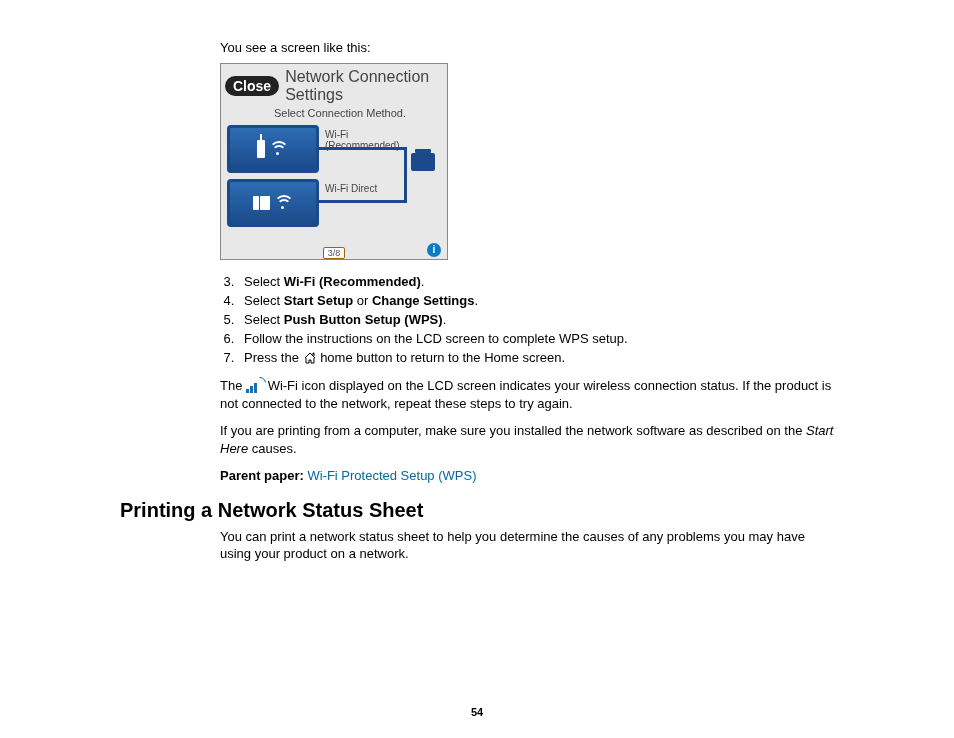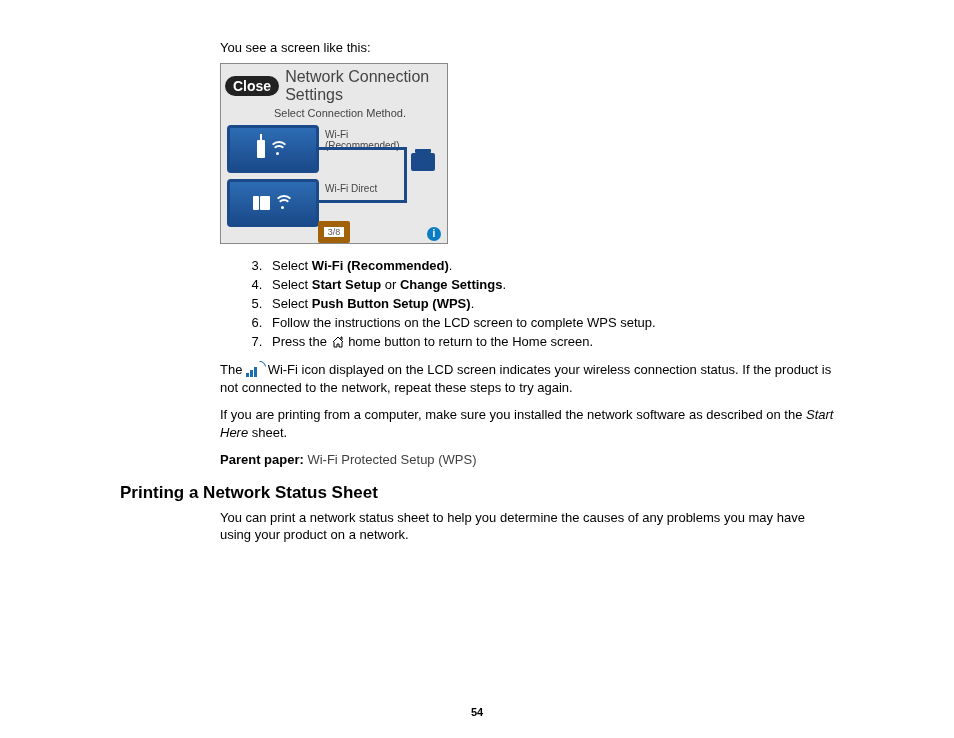--- a/index.html
+++ b/index.html
@@ -49,21 +49,21 @@
   }
   .ss-sub {
     text-align: center;
     font-size: 11px;
     color: #444;
     padding: 2px 0 4px 12px;
   }
   .ss-body {
     position: relative;
     height: 118px;
-    padding: 0 6px 2px 6px;
+    padding: 0 6px 18px 6px;
   }
   .tile {
     position: absolute;
     width: 86px;
     height: 42px;
     border: 3px solid #1a4a8a;
     border-radius: 4px;
     display: flex;
     align-items: center;
     justify-content: center;
@@ -117,21 +117,21 @@
     position: absolute;
     bottom: 0;
     left: 0;
     right: 0;
     display: flex;
     justify-content: center;
     align-items: center;
   }
   .page-ind {
     background: #fff;
-    border: 6px solid #a16207;
+    border: 1px solid #a16207;
     border-radius: 2px;
     font-size: 9px;
     padding: 0 4px;
     color: #555;
   }
   .info-icon {
     position: absolute;
     right: 6px;
     bottom: 2px;
     width: 14px;
@@ -183,21 +183,20 @@
   }
   .phone { width: 6px; height: 14px; background: #fff; border-radius: 1px; }
   .tablet { width: 10px; height: 14px; background: #fff; border-radius: 1px; }
   ol.steps {
     margin: 0 0 10px 100px;
     padding-left: 18px;
   }
   ol.steps li {
     margin-bottom: 4px;
     padding-left: 6px;
-    margin-left: 28px;
   }
   .note-block {
     margin: 8px 0 8px 0;
   }
   .para {
     margin-left: 100px;
     margin-bottom: 10px;
     line-height: 1.35;
   }
   .home-icon {
@@ -227,25 +226,25 @@
     border-bottom-color: transparent;
     border-left-color: transparent;
     border-right-color: transparent;
     width: 10px;
     height: 10px;
     right: -2px;
     top: -2px;
     transform: rotate(40deg);
   }
   .link {
-    color: #404040;
+    color: #0369a1;
     text-decoration: none;
   }
   h2.section {
-    font-size: 17px;
+    font-size: 20px;
     font-weight: bold;
     margin: 14px 0 6px 0;
   }
   .page-num {
     text-align: center;
     font-size: 11px;
     font-weight: bold;
     position: absolute;
     bottom: 20px;
     width: 100%;
@@ -314,21 +313,21 @@
     <li><span>Press the </span><span class="home-icon"><svg width="14" height="12" viewBox="0 0 14 12">
             <path d="M2 6 L7 1 L12 6 M10 3 L10 1 L11 1 L11 4 M3 6 L3 11 L6 11 L6 8 L8 8 L8 11 L11 11 L11 6" fill="none" stroke="#000" stroke-width="1"></path>
           </svg></span><span> home button to return to the Home screen.</span></li>
   </ol>
 
   <div class="para">
     <span>The </span><span class="wifi-inline"><span class="bar b1"></span><span class="bar b2"></span><span class="bar b3"></span><span class="arc"></span></span><span> Wi-Fi icon displayed on the LCD screen indicates your wireless connection status. If the product is not connected to the network, repeat these steps to try again.</span>
   </div>
 
   <div class="para">
-    <span>If you are printing from a computer, make sure you installed the network software as described on the </span><span class="italic">Start Here</span><span> sheet.</span>
+    <span>If you are printing from a computer, make sure you installed the network software as described on the </span><span class="italic">Start Here</span><span> causes.</span>
   </div>
 
   <div class="para">
     <span class="bold">Parent paper:</span> <a href="#" class="link">Wi-Fi Protected Setup (WPS)</a>
   </div>
 
   <h2 class="section">Printing a Network Status Sheet</h2>
   <div class="para">You can print a network status sheet to help you determine the causes of any problems you may have using your product on a network.</div>
 
 </div>

